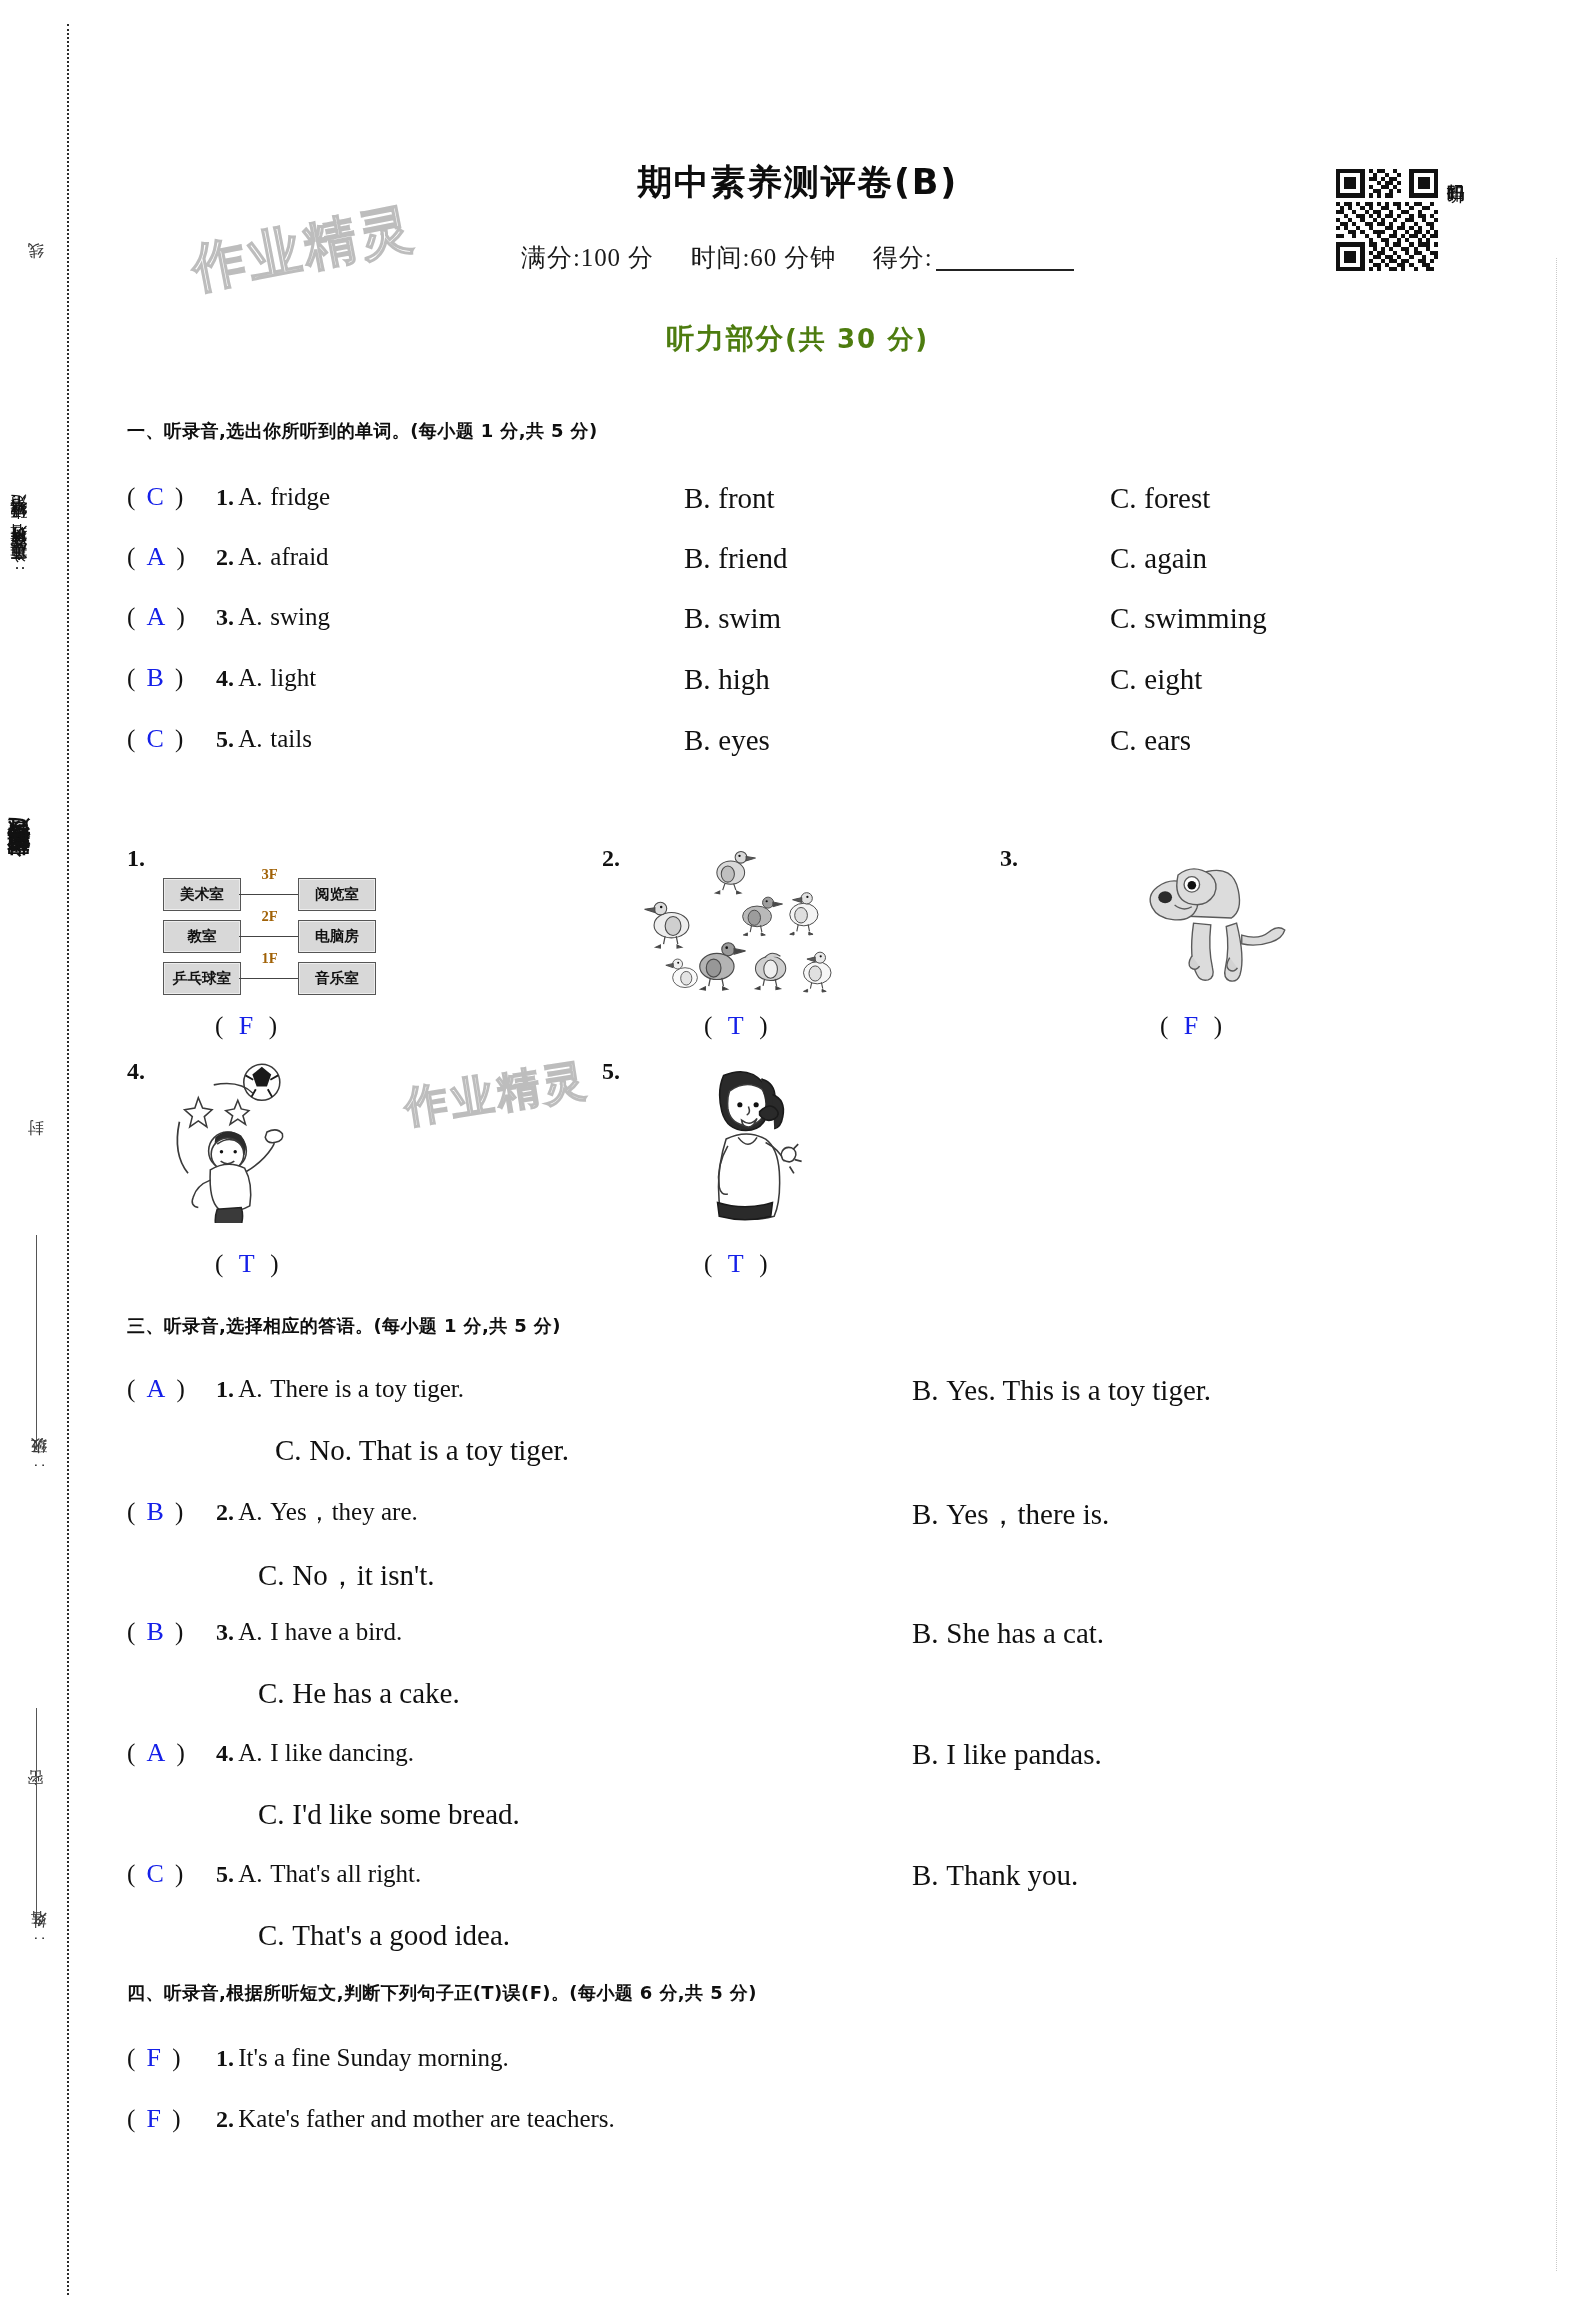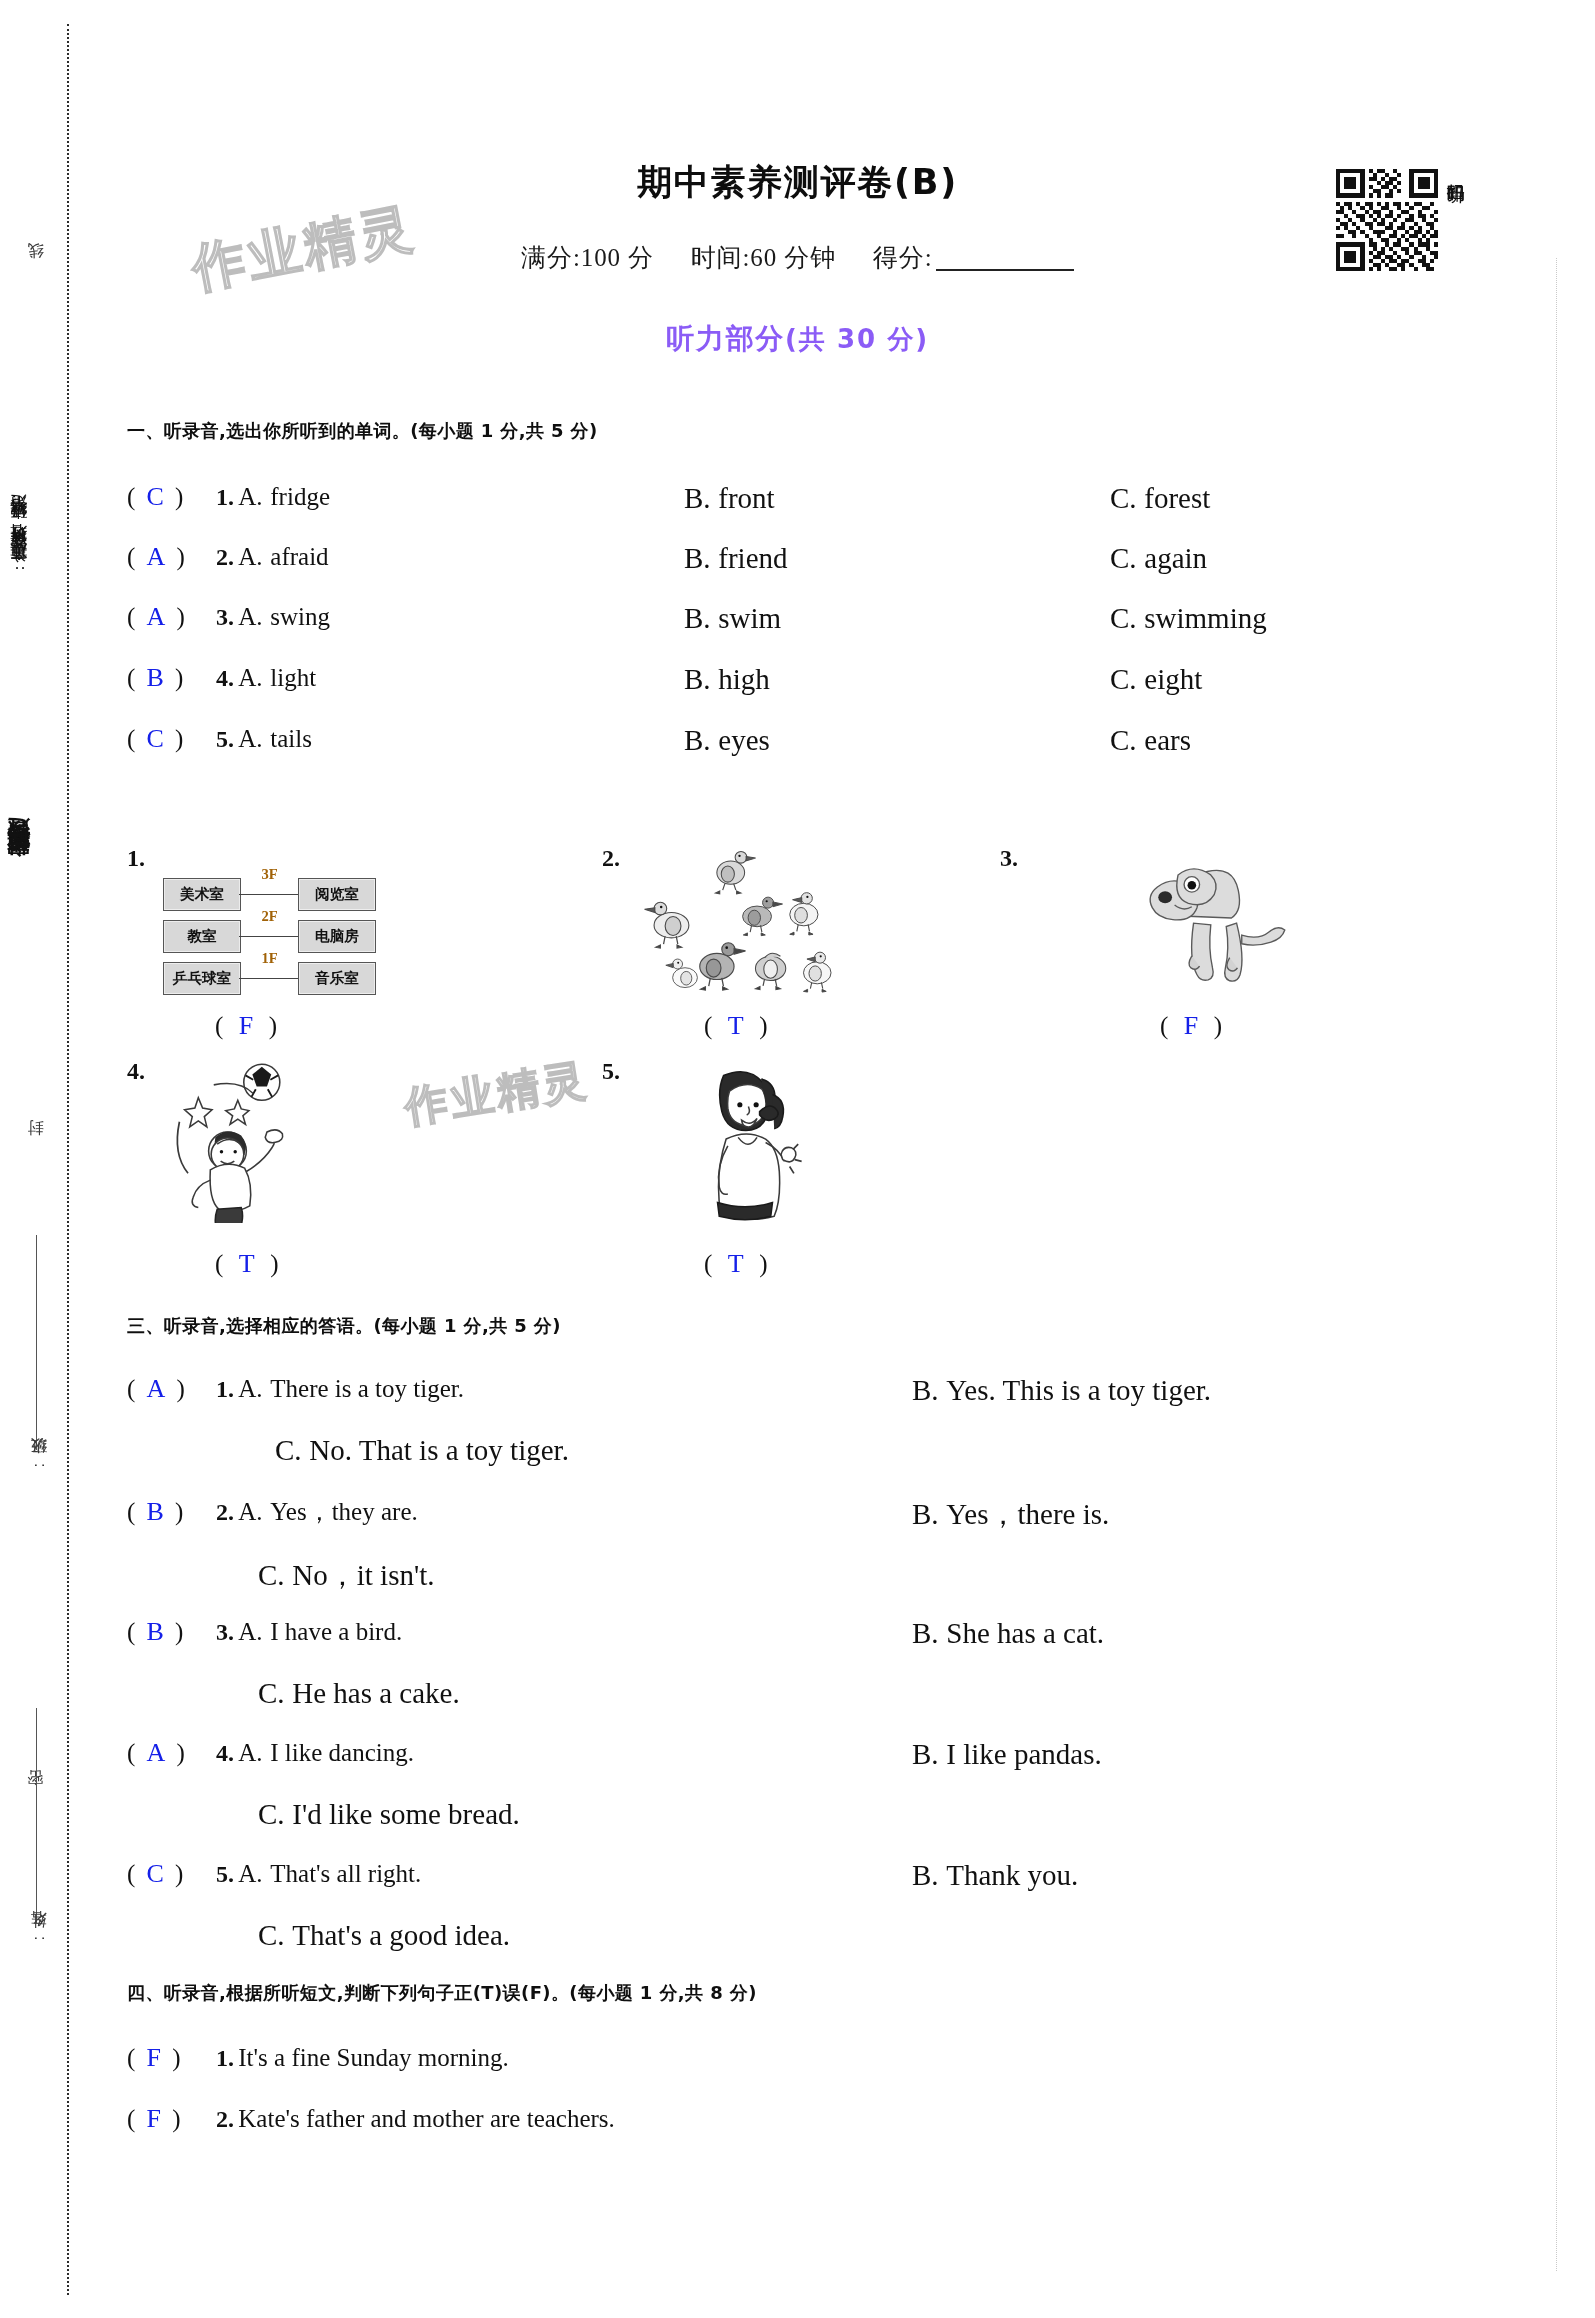--- a/index.html
+++ b/index.html
@@ -50,21 +50,21 @@
     font-size:25px;letter-spacing:0.9px;color:#1a1a1a;
   }
   .meta-row .gap{display:inline-block;width:22.4px;}
   .score-blank{
     display:inline-block;width:138px;border-bottom:2.6px solid #222;
     height:0.9px;vertical-align:-5.2px;margin-left:3.4px;
   }
   .section-banner{
     position:absolute;left:0;right:0;top:320px;text-align:center;
     font-family:"DejaVu Sans","Liberation Sans",sans-serif;
-    font-weight:bold;font-size:28px;letter-spacing:1.7px;color:#8b5cf6;
+    font-weight:bold;font-size:28px;letter-spacing:1.7px;color:#4d7c0f;
   }
   .section-banner .sub{font-weight:bold;font-size:26px;}
 
   
   .qr-wrap{position:absolute;left:1336px;top:169px;display:flex;align-items:flex-start;}
   .qr-code{width:102px;height:102px;display:block;}
   .qr-label{
     margin-left:7.7px;writing-mode:vertical-rl;text-orientation:upright;
     font-family:"DejaVu Sans","Liberation Sans",sans-serif;
     font-size:18px;line-height:1.12;color:#111;letter-spacing:0.9px;
@@ -569,21 +569,21 @@
   </div>
   <div class="col2" style="left:912px;top:1738px;"><span class="optlabel">B.</span><span>I like pandas.</span></div>
   <div class="col2" style="left:258px;top:1798px;"><span class="optlabel">C.</span><span>I'd like some bread.</span></div>
 
   <div class="row" style="top:1859px;">
     <span class="brkt"><span class="p">(</span><span class="ans">C</span><span class="p">)</span></span><span class="num">5.</span><span class="optlabel">A.</span><span>That's all right.</span>
   </div>
   <div class="col2" style="left:912px;top:1859px;"><span class="optlabel">B.</span><span>Thank you.</span></div>
   <div class="col2" style="left:258px;top:1919px;"><span class="optlabel">C.</span><span>That's a good idea.</span></div>
 
-  <div class="qhead" style="top:1981px;">四、听录音,根据所听短文,判断下列句子正(T)误(F)。(每小题 1 分,共 8 分)</div>
+  <div class="qhead" style="top:1981px;">四、听录音,根据所听短文,判断下列句子正(T)误(F)。(每小题 6 分,共 5 分)</div>
 
   <div class="row" style="top:2043px;">
     <span class="brkt"><span class="p">(</span><span class="ans">F</span><span class="p">)</span></span><span class="num">1.</span><span>It's a fine Sunday morning.</span>
   </div>
   <div class="row" style="top:2104px;">
     <span class="brkt"><span class="p">(</span><span class="ans">F</span><span class="p">)</span></span><span class="num">2.</span><span>Kate's father and mother are teachers.</span>
   </div>
 
 </div>
 

